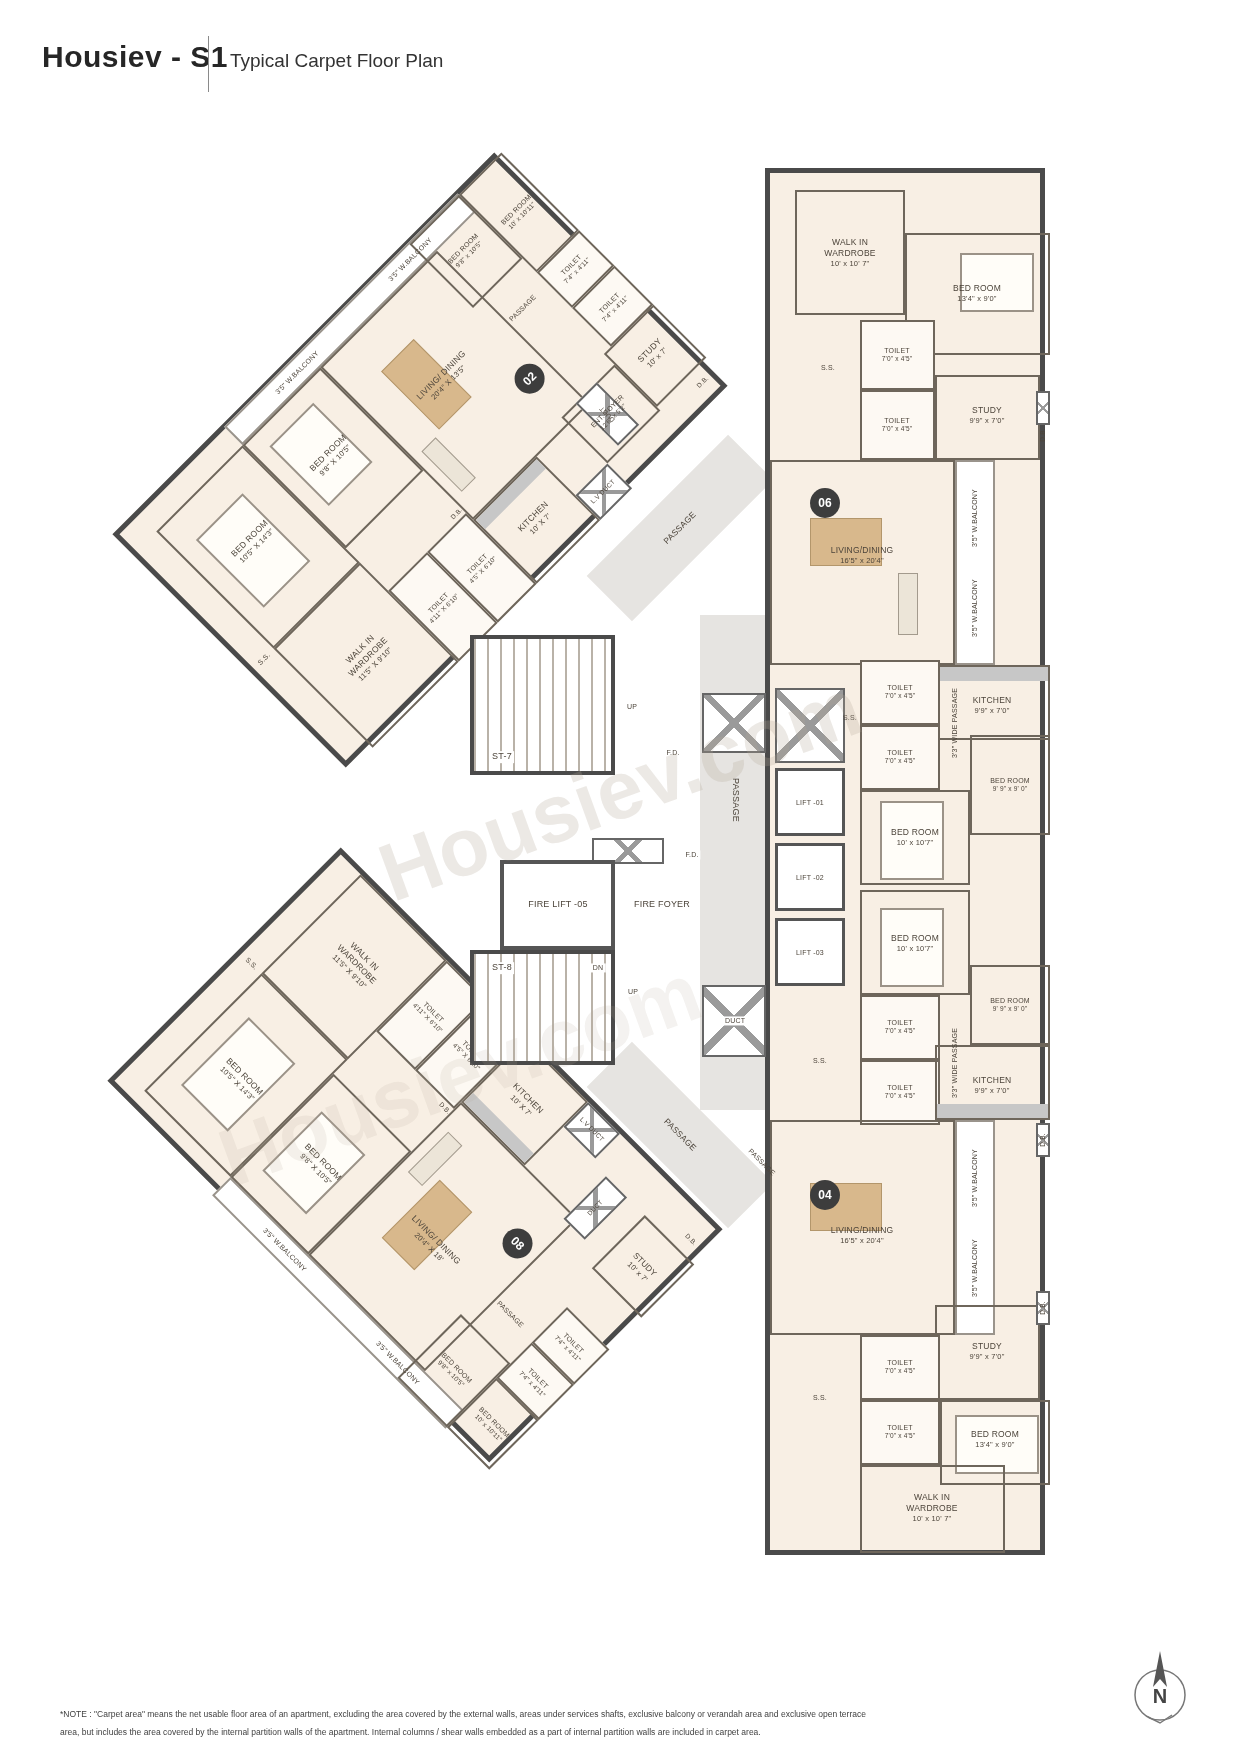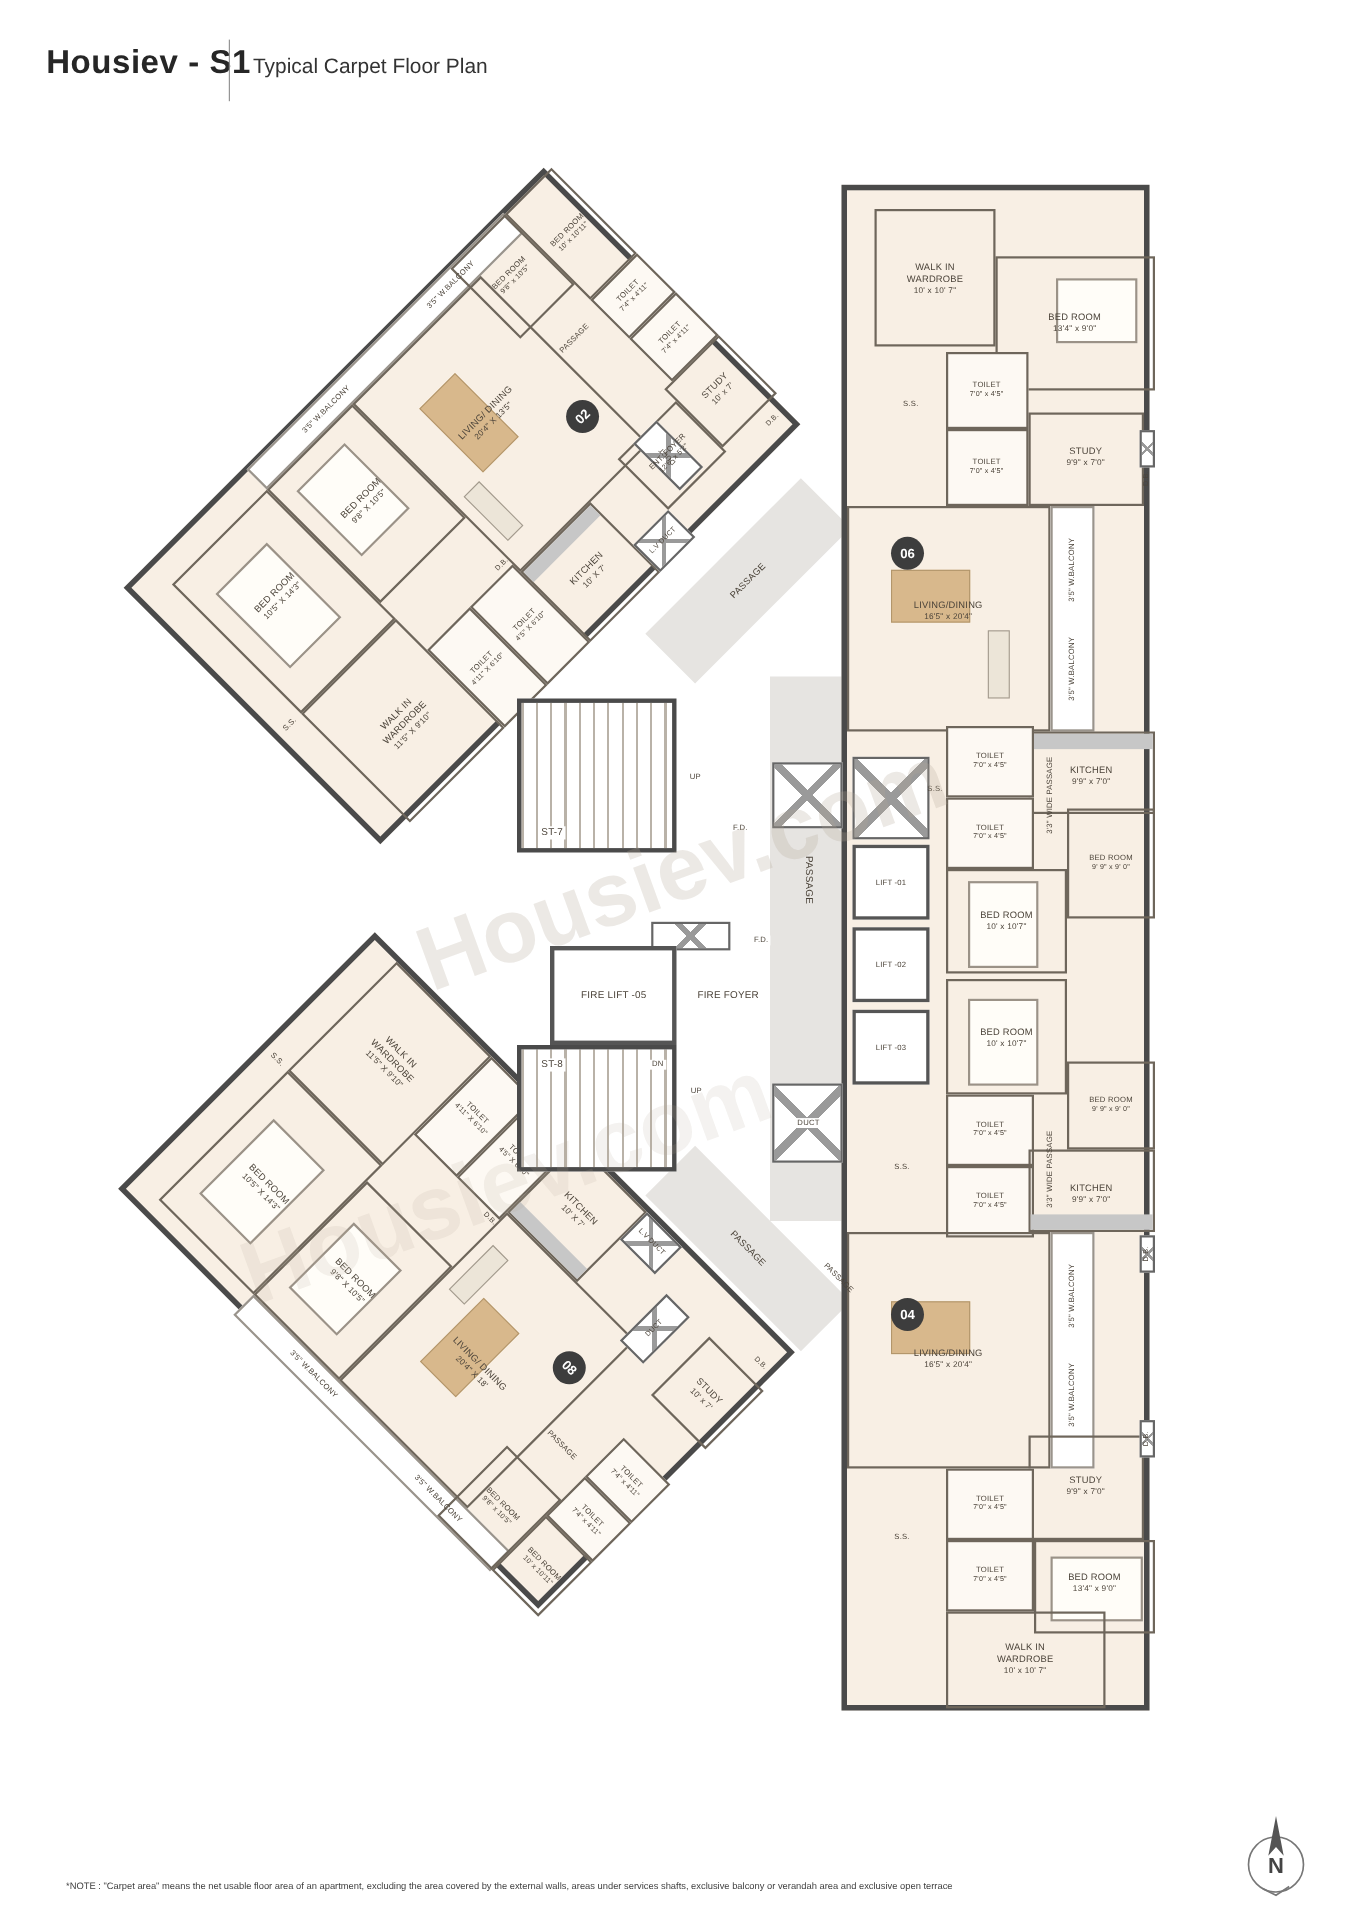--- a/index.html
+++ b/index.html
@@ -267,13 +267,14 @@
   <div class="wm" style="left:460px;top:1075px;opacity:.6;">Housiev.com</div>
 
   <svg class="compass" width="64" height="86" viewBox="0 0 64 86">
     <circle cx="32" cy="50" r="25" fill="none" stroke="#777" stroke-width="1.5"></circle>
     <path d="M32 6 L39 42 L32 34 L25 42 Z" fill="#555"></path>
     <path d="M20 72 L32 78 L44 70" fill="none" stroke="#777" stroke-width="1.5"></path>
     <text x="32" y="58" text-anchor="middle" font-size="20" font-weight="bold" fill="#444">N</text>
   </svg>
 
   <div class="note" style="top:1706px;">*NOTE : "Carpet area" means the net usable floor area of an apartment, excluding the area covered by the external walls, areas under services shafts, exclusive balcony or verandah area and exclusive open terrace</div>
+  <div class="note" style="top:1724px;">area, but includes the area covered by the internal partition walls of the apartment. Internal columns / shear walls embedded as a part of internal partition walls are included in carpet area.</div>
 </div>
 
 </body></html>

